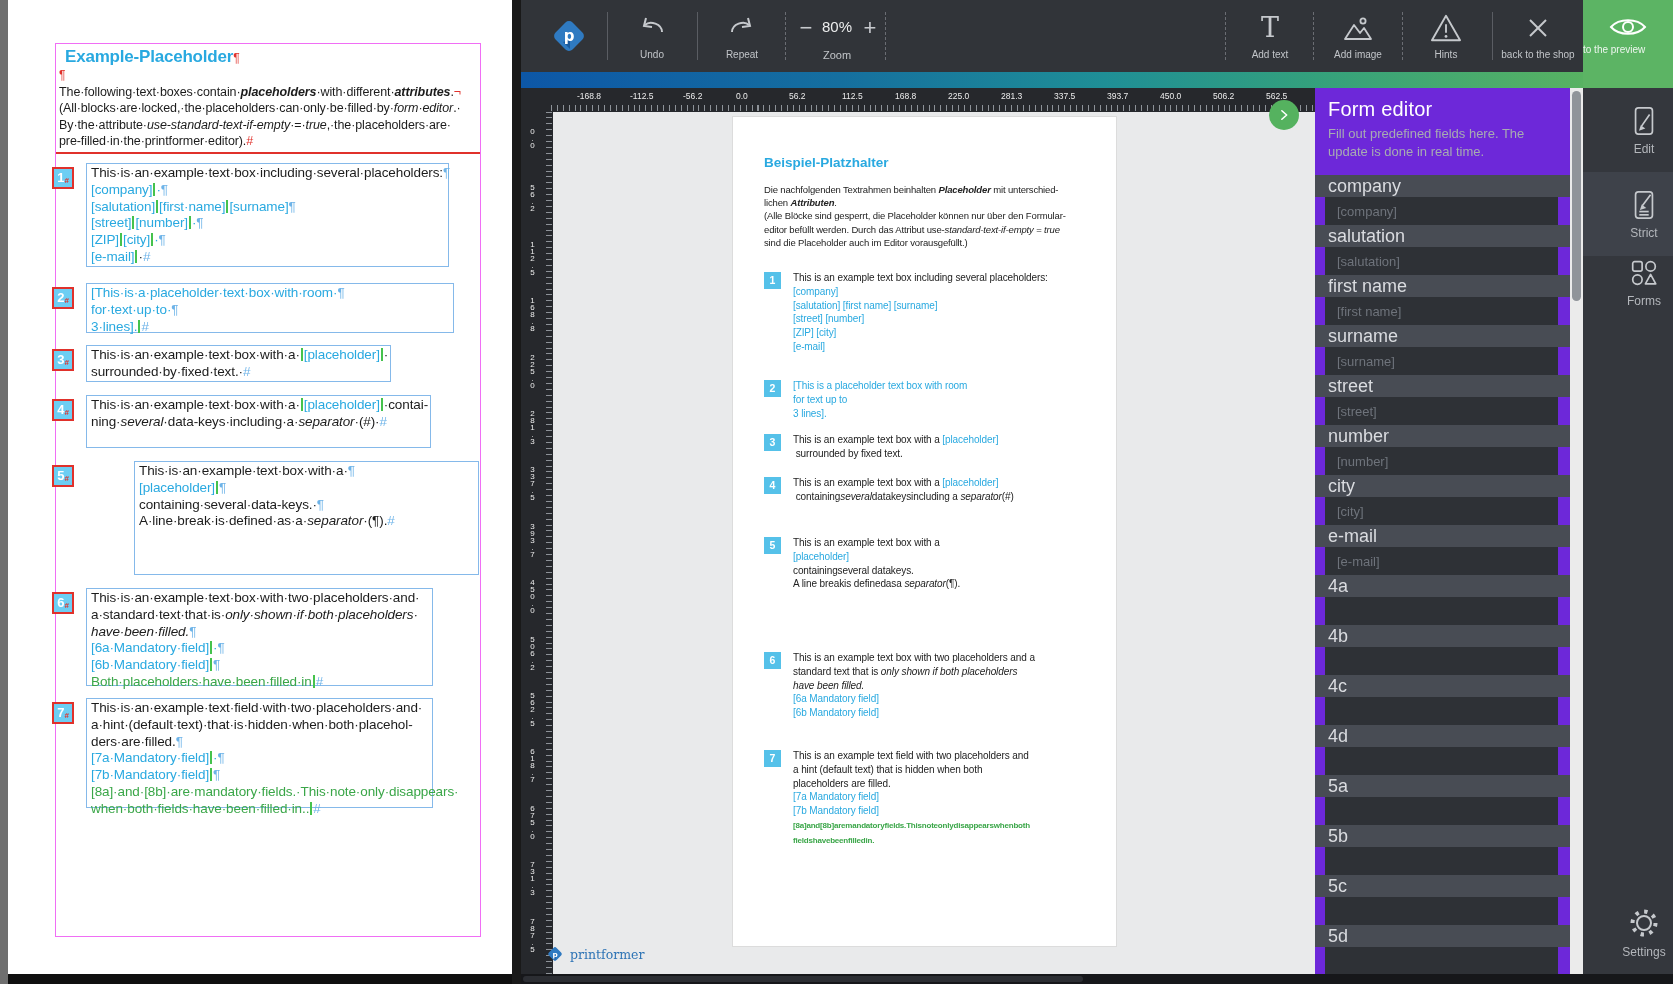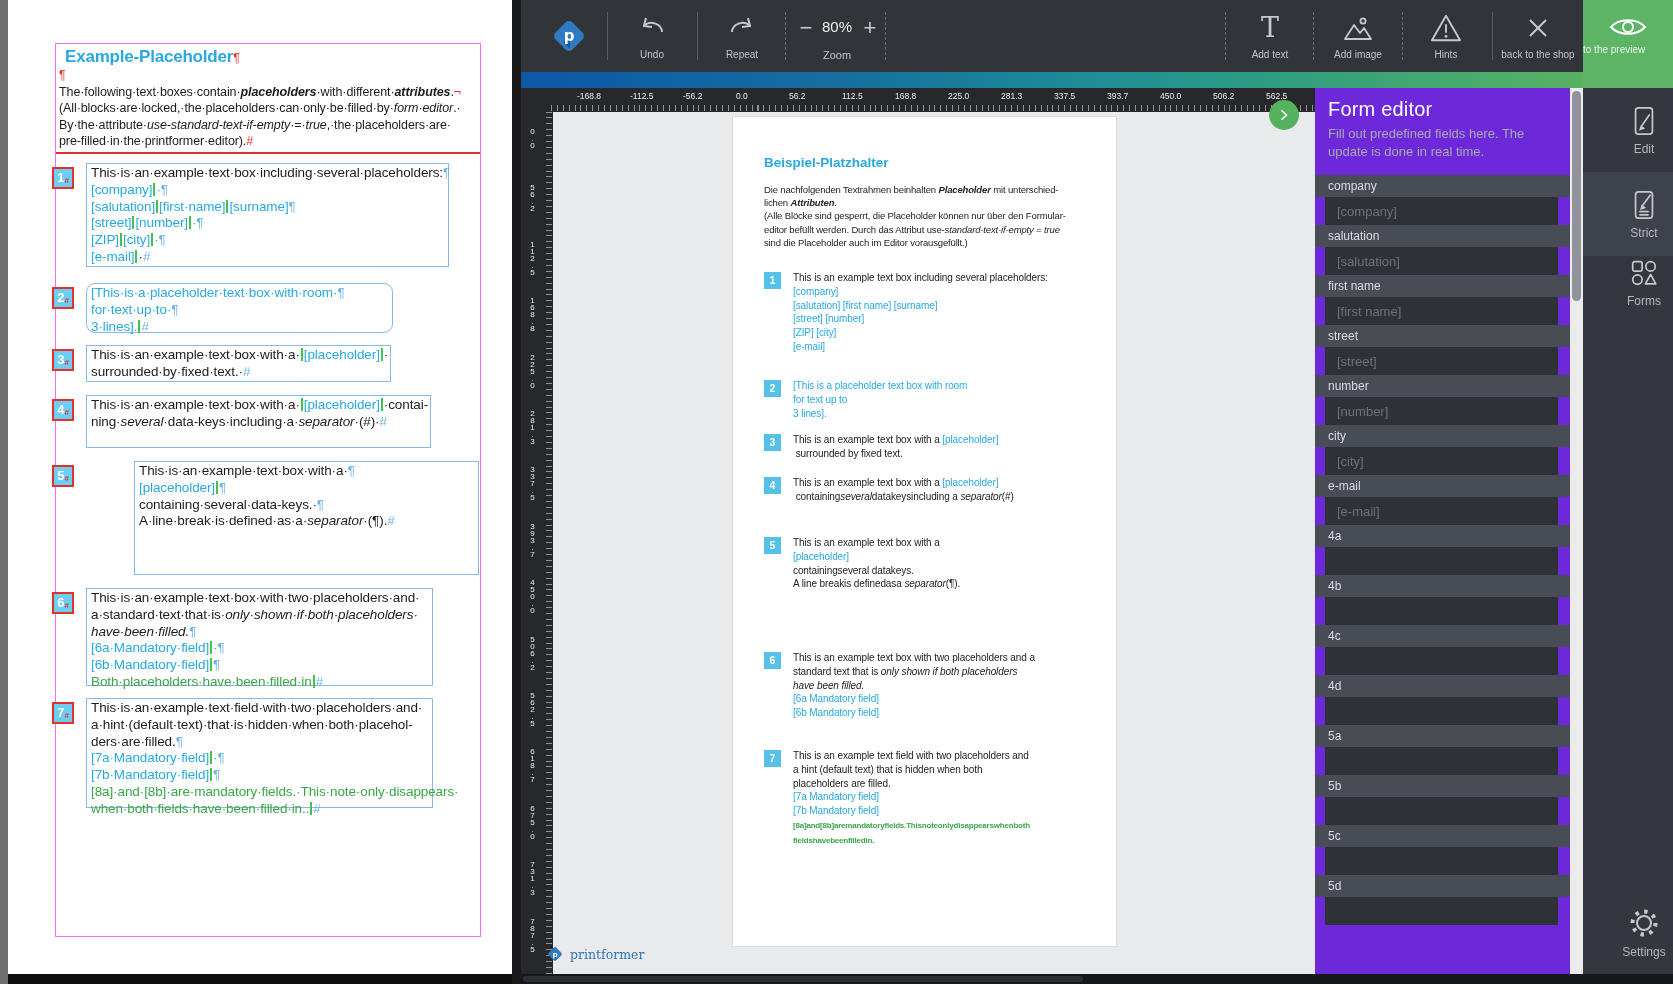--- a/index.html
+++ b/index.html
@@ -69,21 +69,21 @@
   .pf-logo-text { font-family:"DejaVu Serif", serif; font-size:12.5px; color:#2e74b5; margin-left:5px; }
   .bottom-bar { position:absolute; left:521px; top:974px; width:1152px; height:10px; background:#16171a; z-index:6; }
   .bb-thumb { position:absolute; left:2px; top:2px; width:560px; height:6px; background:#2c2e33; border-radius:3px; }
   .chevron-btn { position:absolute; left:1269px; top:100px; width:30px; height:30px; border-radius:50%; background:#55b25f; z-index:5; display:flex; align-items:center; justify-content:center; cursor:pointer; }
 
   
   .form-panel { position:absolute; left:1315px; top:88px; width:255px; height:886px; background:#6d28d9; z-index:3; overflow:hidden; }
   .fp-title { margin:10px 0 4px 13px; font-size:20px; font-weight:300; color:#ffffff; letter-spacing:0.2px; }
   .fp-desc { margin:2px 13px 0 13px; font-size:13px; line-height:18px; color:#a7abb2; width:228px; }
   .fp-fields { margin-top:14px; }
-  .f-label { height:22px; line-height:22px; background:#484c54; color:#dadce0; font-size:12px; padding-left:13px; }
+  .f-label { height:22px; line-height:22px; background:#484c54; color:#dadce0; font-size:18px; padding-left:13px; }
   .f-input { display:block; width:233px; height:28px; margin:0 12px 0 10px; background:#2e3136; border:none; color:#c9ccd0; font-size:13px; padding:0 0 0 12px; font-family:"Liberation Sans",sans-serif; }
   .f-input::placeholder { color:#6e737b; opacity:1; }
   .panel-scrollbar { position:absolute; left:1570px; top:88px; width:13px; height:886px; background:#ebebeb; z-index:3; }
   .ps-thumb { position:absolute; left:2px; top:3px; width:9px; height:210px; background:#90949a; border-radius:5px; cursor:pointer; }
 
   
   .side-nav { position:absolute; left:1583px; top:88px; width:90px; height:886px; background:#34373d; z-index:4; }
   .nav-item { position:absolute; left:0; width:90px; height:84px; display:flex; flex-direction:column; align-items:center; justify-content:center; cursor:pointer;padding-left:32px; }
   .nav-item.selected { background:#3e424a; }
   .nav-label { font-size:12px; color:#b4b7bc; margin-top:5px; }
@@ -111,21 +111,21 @@
             <div class="tl"><span class="k-t">This·is·an·example·text·box·including·several·placeholders:</span><span class="k-pil">¶</span></div>
             <div class="tl"><span class="k-ph">[company]</span><span class="k-mk"></span><span class="k-ph">·</span><span class="k-pil">¶</span></div>
             <div class="tl"><span class="k-ph">[salutation]</span><span class="k-mk"></span><span class="k-ph">[first·name]</span><span class="k-mk"></span><span class="k-ph">[surname]</span><span class="k-pil">¶</span></div>
             <div class="tl"><span class="k-ph">[street]</span><span class="k-mk"></span><span class="k-ph">[number]</span><span class="k-mk"></span><span class="k-ph">·</span><span class="k-pil">¶</span></div>
             <div class="tl"><span class="k-ph">[ZIP]</span><span class="k-mk"></span><span class="k-ph">[city]</span><span class="k-mk"></span><span class="k-ph">·</span><span class="k-pil">¶</span></div>
             <div class="tl"><span class="k-ph">[e-mail]</span><span class="k-mk"></span><span class="k-t">·</span><span class="k-end">#</span></div>
           </div>
         </div>
         <div class="lw-block" style="top: 283px;">
           <div class="lw-badge"><span>2</span><span class="hash">#</span></div>
-          <div class="lw-frame" style="width: 307px; height: 50px; border-radius: 9px;">
+          <div class="lw-frame" style="width: 368px; height: 50px;">
             <div class="tl"><span class="k-ph">[This·is·a·placeholder·text·box·with·room·</span><span class="k-pil">¶</span></div>
             <div class="tl"><span class="k-ph">for·text·up·to·</span><span class="k-pil">¶</span></div>
             <div class="tl"><span class="k-ph">3·lines].</span><span class="k-mk"></span><span class="k-end">#</span></div>
           </div>
         </div>
         <div class="lw-block" style="top: 345px;">
           <div class="lw-badge"><span>3</span><span class="hash">#</span></div>
           <div class="lw-frame" style="width: 305px; height: 37px;">
             <div class="tl"><span class="k-t">This·is·an·example·text·box·with·a·</span><span class="k-mk"></span><span class="k-ph">[placeholder]</span><span class="k-mk"></span><span class="k-t">·</span></div>
             <div class="tl"><span class="k-t">surrounded·by·fixed·text.·</span><span class="k-end">#</span></div>
@@ -400,20 +400,24 @@
         </div>
         <div>
           <div class="f-label">salutation</div>
           <input class="f-input" type="text" placeholder="[salutation]" style="">
         </div>
         <div>
           <div class="f-label">first name</div>
           <input class="f-input" type="text" placeholder="[first name]" style="">
         </div>
         <div>
+          <div class="f-label">surname</div>
+          <input class="f-input" type="text" placeholder="[surname]" style="">
+        </div>
+        <div>
           <div class="f-label">street</div>
           <input class="f-input" type="text" placeholder="[street]" style="">
         </div>
         <div>
           <div class="f-label">number</div>
           <input class="f-input" type="text" placeholder="[number]" style="">
         </div>
         <div>
           <div class="f-label">city</div>
           <input class="f-input" type="text" placeholder="[city]" style="">

